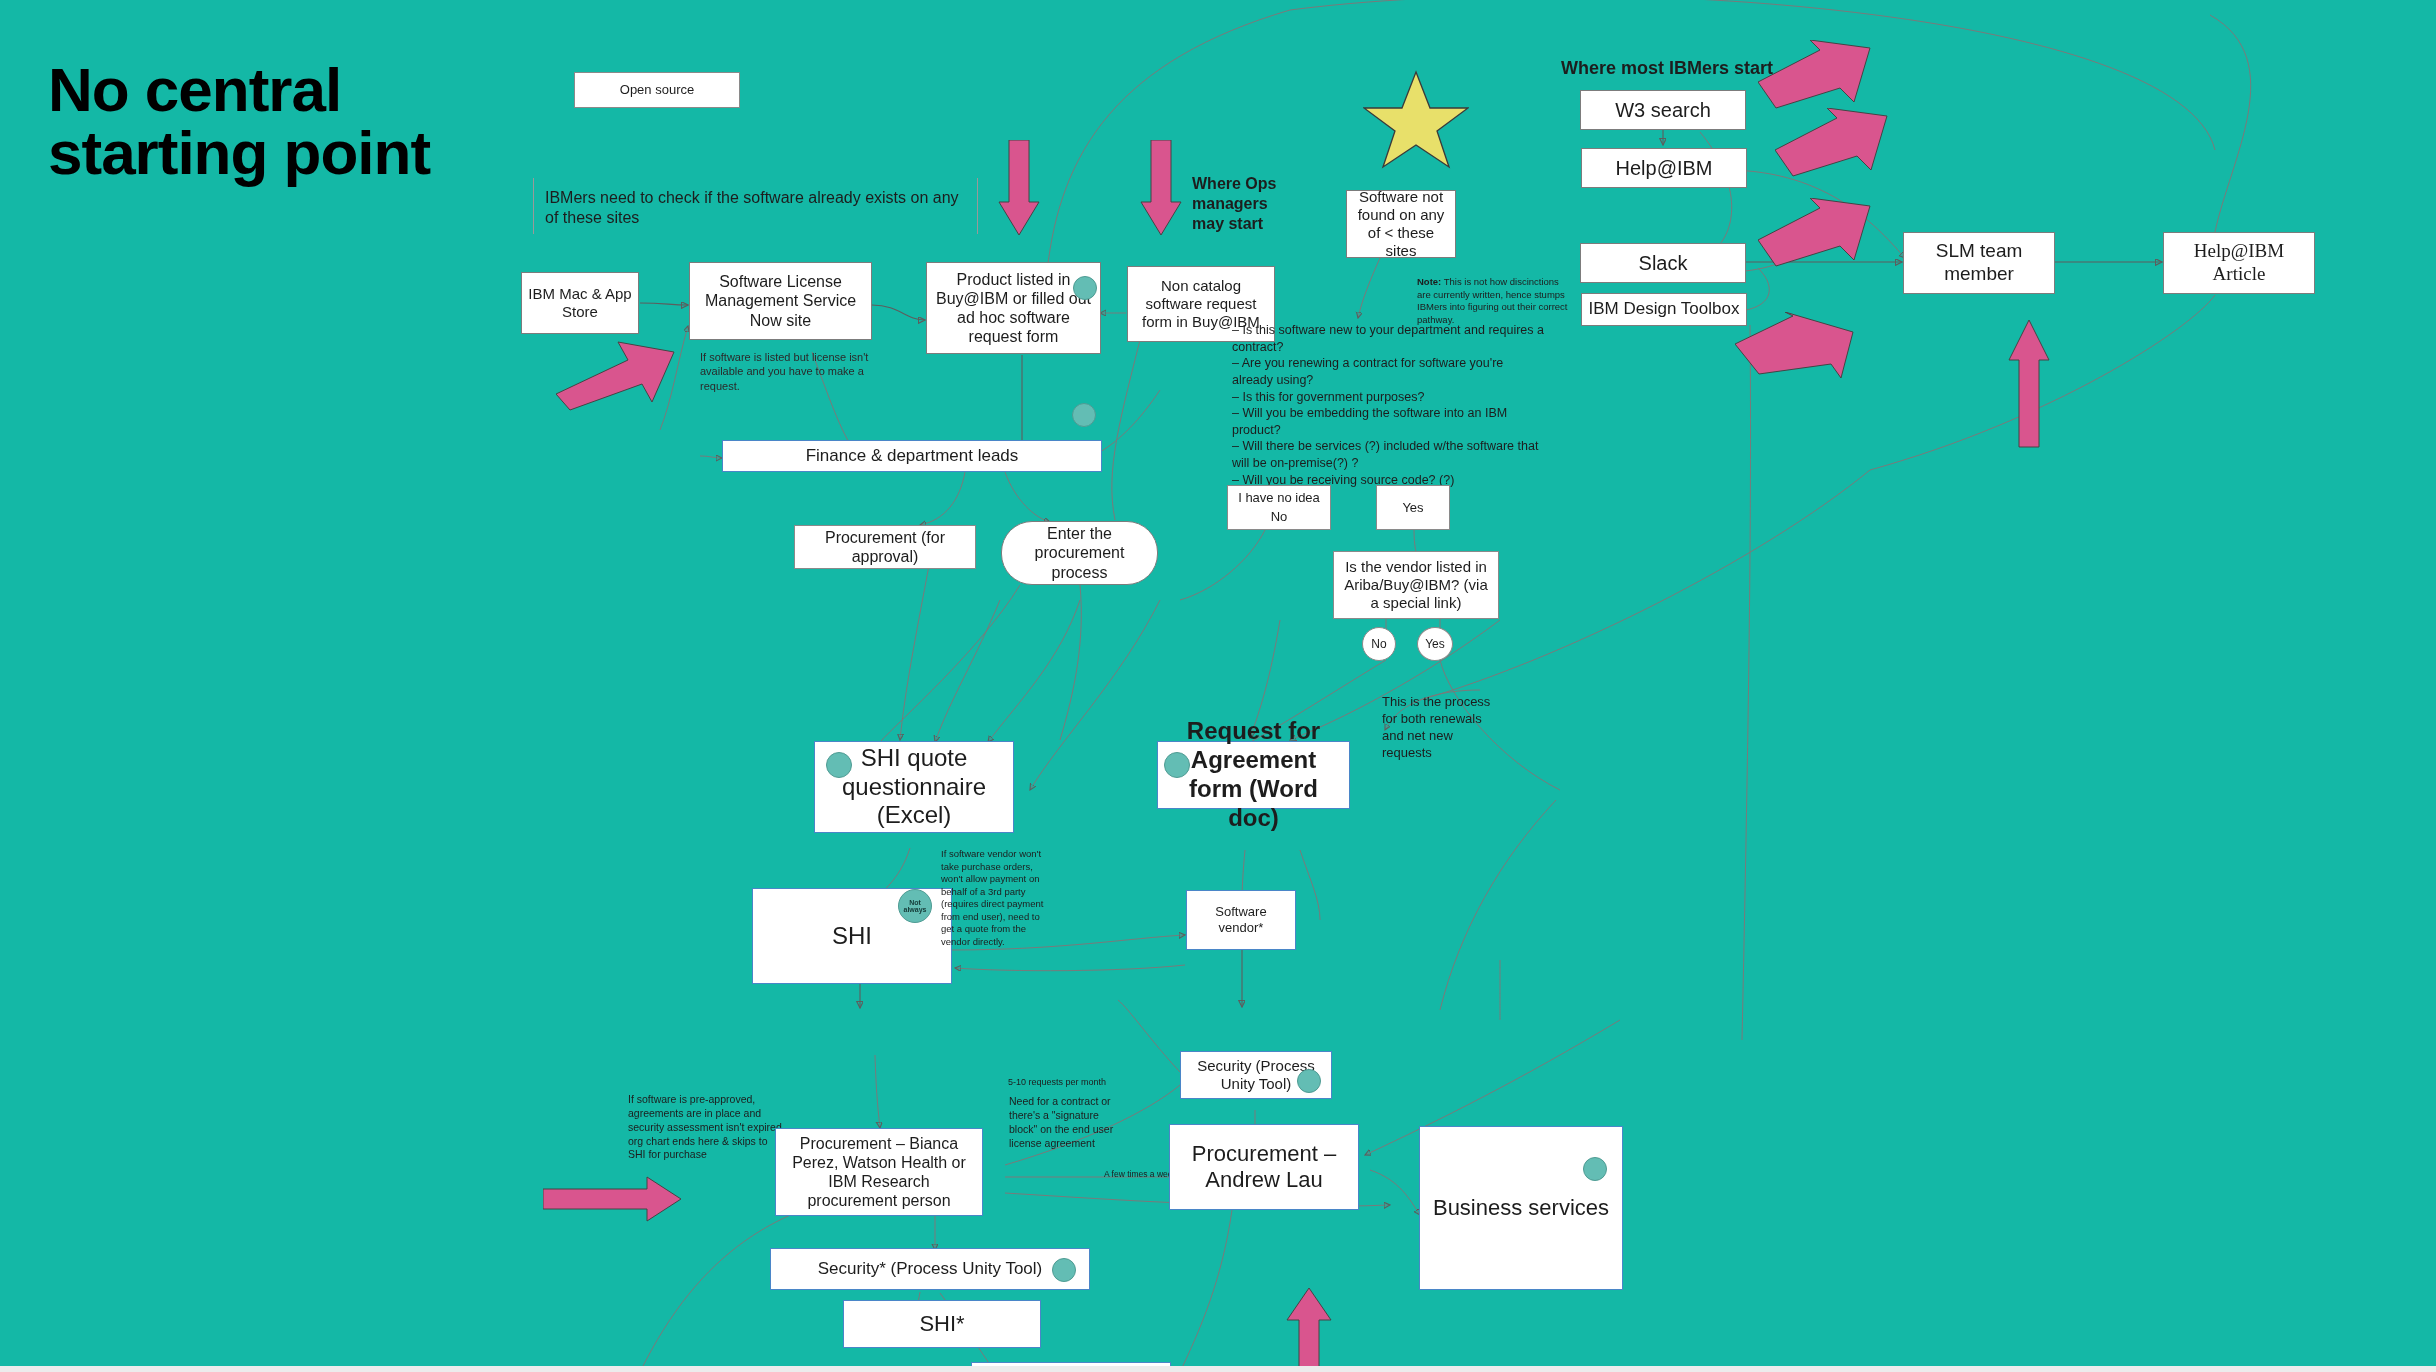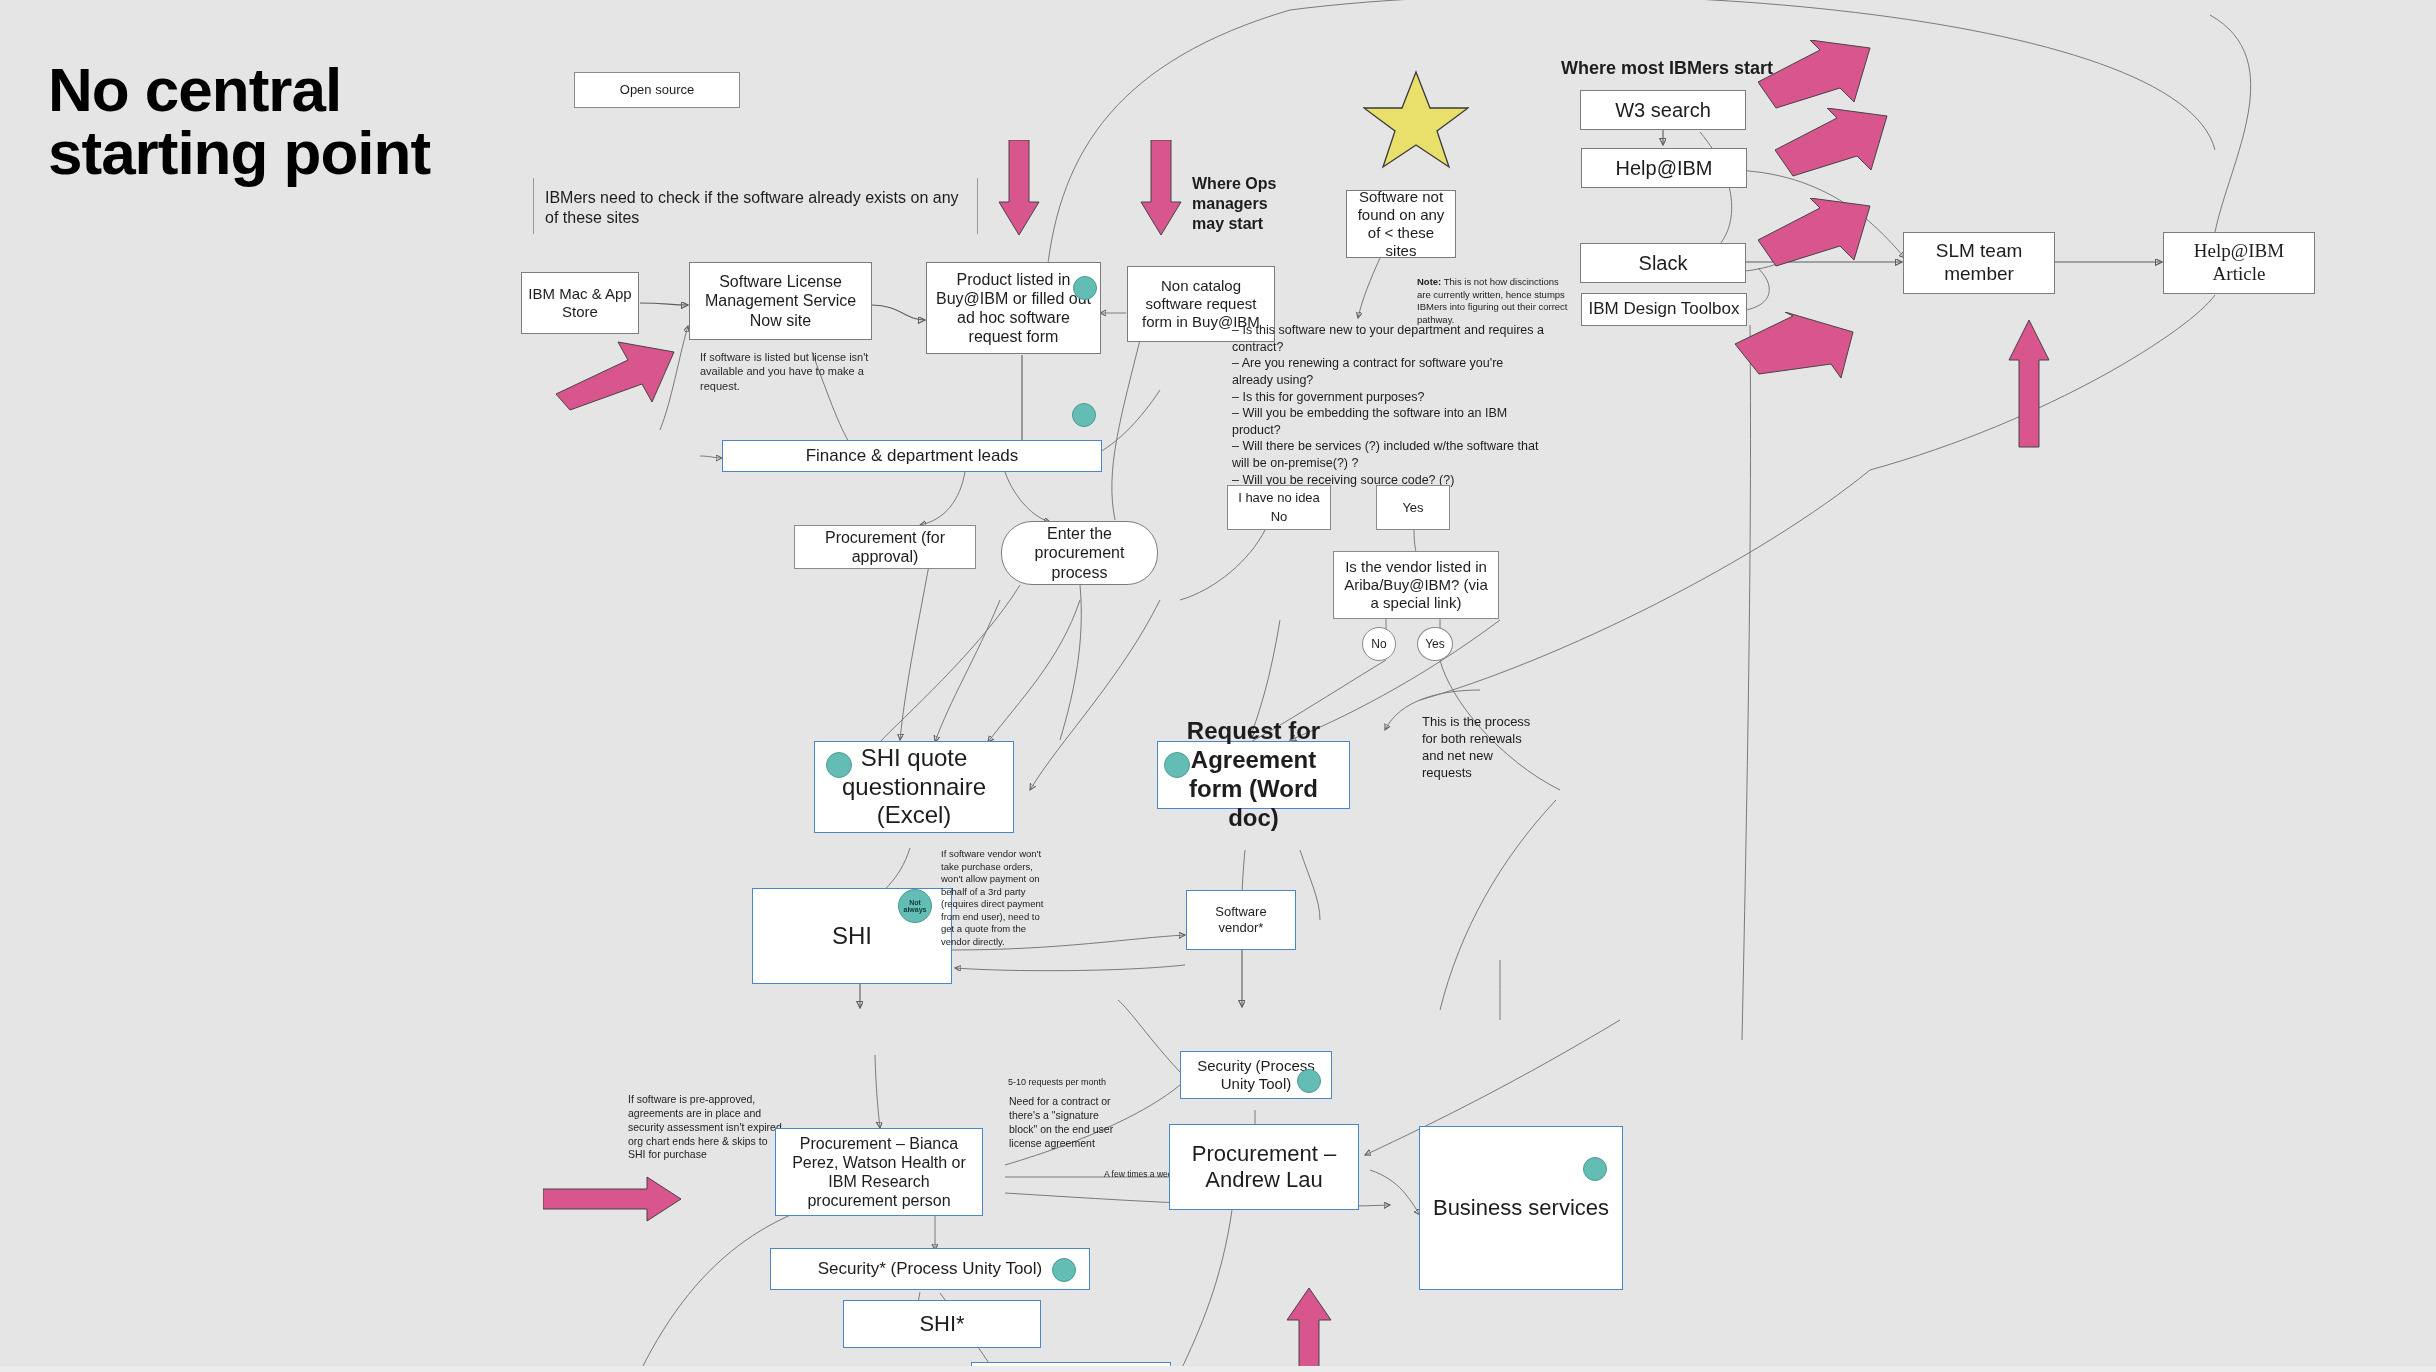--- a/index.html
+++ b/index.html
@@ -1,17 +1,17 @@
 <!DOCTYPE html>
 <html><head>
 <meta charset="utf-8">
 <style>
   html,body{margin:0;padding:0;background:#ffffff;}
   body{font-family:"Liberation Sans",sans-serif;color:#1a1a1a;}
-  #page{position:relative;width:2436px;height:1372px;overflow:hidden;background:#e5e5e5;}
+  #page{position:relative;width:2436px;height:1372px;overflow:hidden;background:#14b8a6;}
 
   
   #title-block{position:absolute;left:48px;top:58px;width:420px;}
   #title-block .headline{font-size:62px;line-height:1.02;font-weight:bold;letter-spacing:-1px;color:#000;}
   #title-block .subhead{margin-top:42px;font-size:36px;line-height:1.25;color:#111;font-weight:400;}
 
   
   .node{position:absolute;box-sizing:border-box;background:#ffffff;
         border:1px solid #7c7c7c;display:flex;align-items:center;justify-content:center;
         text-align:center;color:#1d1d1d;line-height:1.2;padding:8px 6px;}
@@ -311,21 +311,21 @@
     <span class="lbl">Is the vendor listed in Ariba/Buy@IBM? (via a special link)</span>
   </div>
 
   <div class="node gray f12" style="left:1362px;top:627px;width:34px;height:34px;border-radius:50%;">
     <span class="lbl">No</span>
   </div>
   <div class="node gray f12" style="left:1417px;top:627px;width:36px;height:34px;border-radius:50%;">
     <span class="lbl">Yes</span>
   </div>
 
-  <div class="note f13" style="left:1382px;top:714px;width:110px;line-height:1.3;margin-left:40px;">This is the process for both renewals and net new requests</div>
+  <div class="note f13" style="left:1382px;top:694px;width:110px;line-height:1.3;">This is the process for both renewals and net new requests</div>
 
   <div class="node blue f24" style="left:814px;top:741px;width:200px;height:92px;">
     <span class="lbl">SHI quote questionnaire (Excel)</span>
   </div>
   <div class="dot" style="left:826px;top:752px;width:24px;height:24px;"></div>
 
   <div class="node blue f24" style="left:1157px;top:741px;width:193px;height:68px;font-weight:bold;">
     <span class="lbl">Request for Agreement form (Word doc)</span>
   </div>
   <div class="dot" style="left:1164px;top:752px;width:24px;height:24px;"></div>

